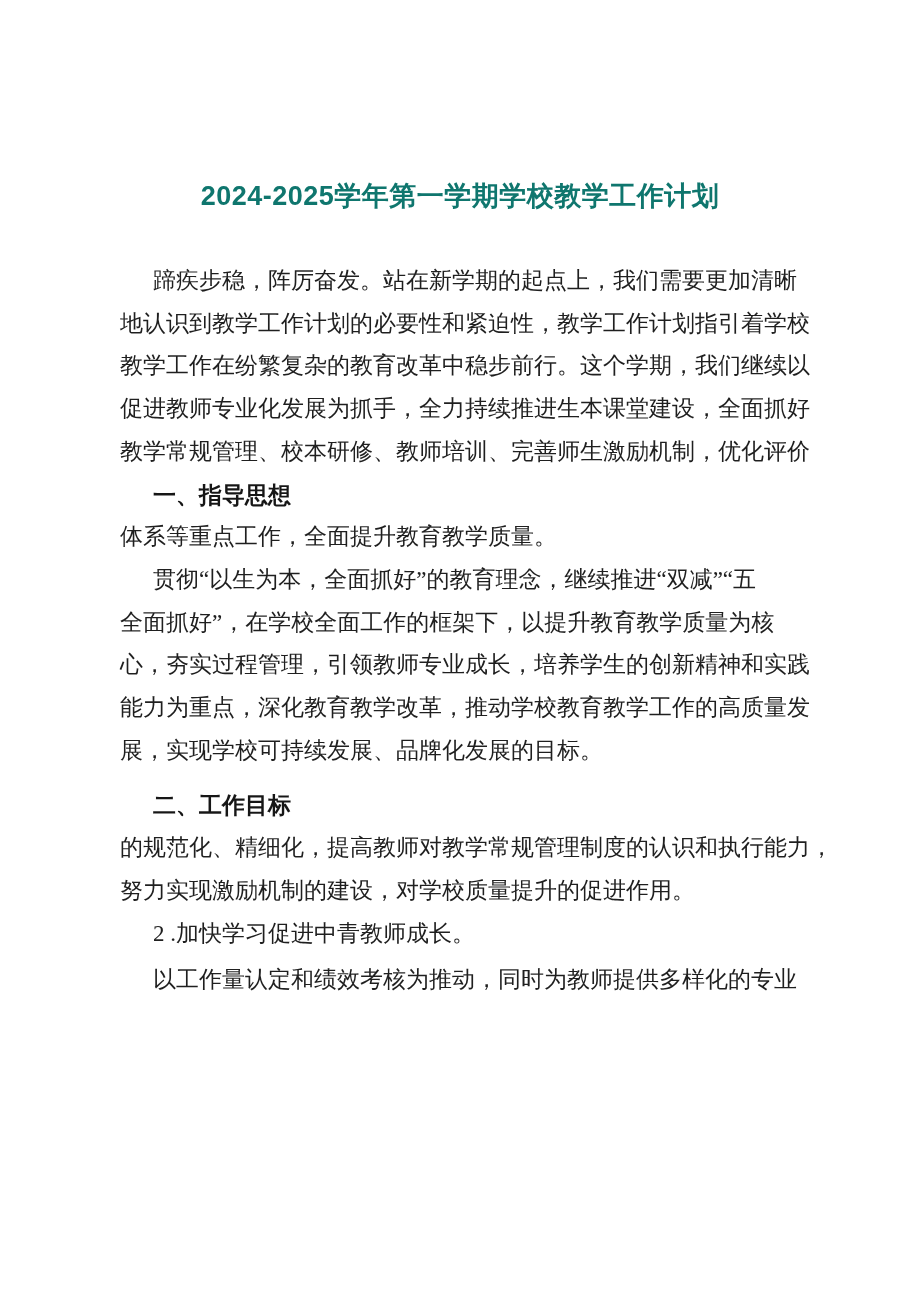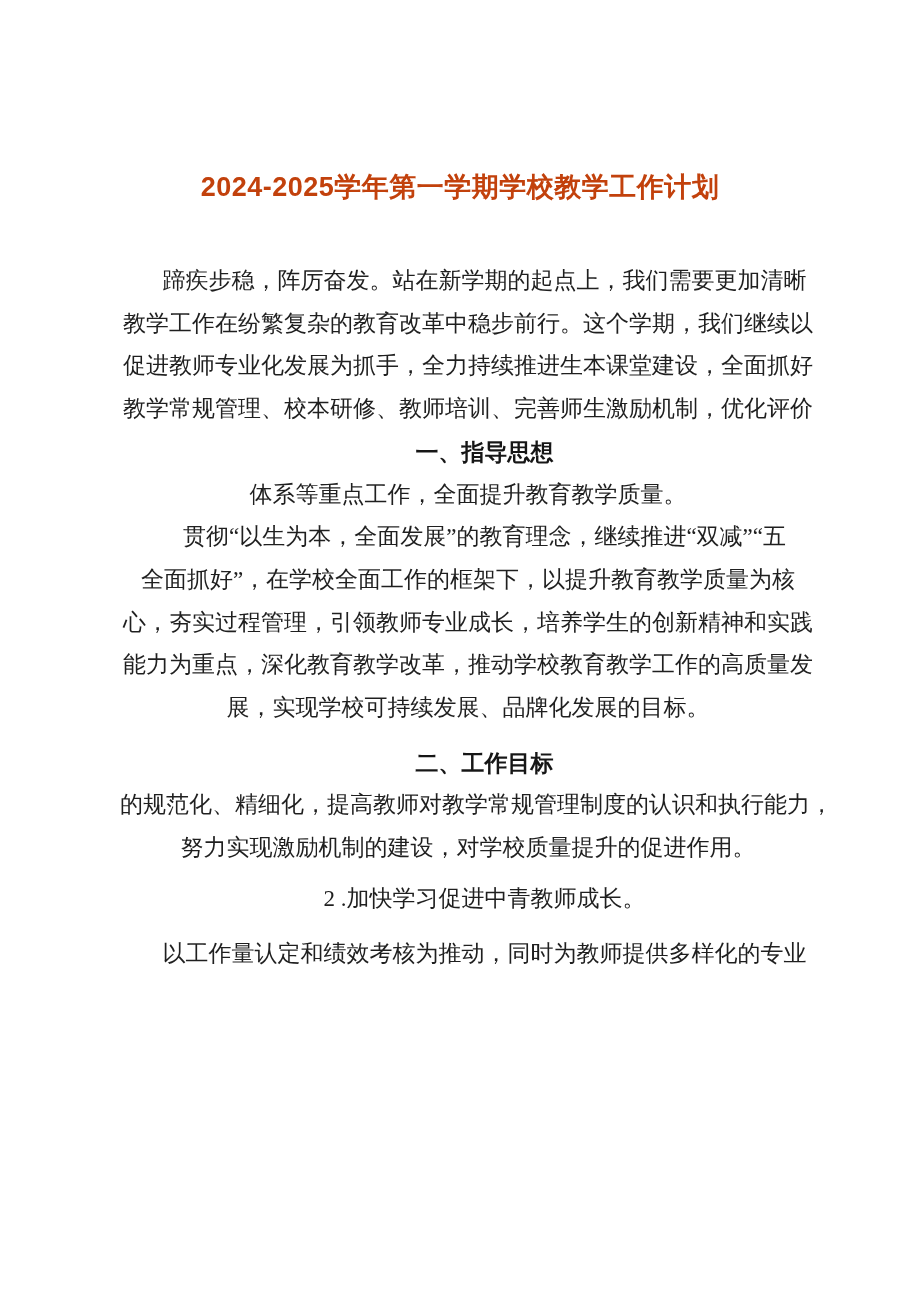--- a/index.html
+++ b/index.html
@@ -13,73 +13,74 @@
     height: 1301px;
     background: #ffffff;
     color: #1a1a1a;
     overflow: hidden;
   }
   .title {
     position: absolute;
     top: 160px;
     left: 0;
     right: 0;
-    margin: 7px;
+    margin: 16px;
     text-align: center;
     font-family: "Liberation Sans", "DejaVu Sans", sans-serif;
     font-weight: 700;
     font-size: 27px;
     line-height: 40px;
-    color: #c2410c;
+    color: #0f766e;
     letter-spacing: 0.5px;
   }
   .content {
     position: absolute;
     top: 260px;
     left: 120px;
     width: 696px;
     font-family: "Liberation Serif", "DejaVu Serif", serif;
     font-size: 23px;
     line-height: 42.7px;
     color: #1f1f1f;
   }
   .line {
     white-space: nowrap;
-    text-align: center;
+    text-align: left;
   }
   .indent {
     text-indent: 33px;
   }
   .heading {
     font-family: "Liberation Sans", "DejaVu Sans", sans-serif;
     font-weight: 700;
     color: #161616;
     text-indent: 33px;
   }
   .sp3  { margin-top: 12px; }
-  .sp8  { margin-top: 8px; }
-  .sp12 { margin-top: 12px; }
+  .sp8  { margin-top: 0; }
+  .sp12 { margin-top: 4px; }
 </style>
 </head>
 <body>
 
 <div class="page">
 
   <h1 class="title">2024-2025学年第一学期学校教学工作计划</h1>
 
   <div class="content">
 
     <div class="line indent">蹄疾步稳，阵厉奋发。站在新学期的起点上，我们需要更加清晰</div>
+    <div class="line">地认识到教学工作计划的必要性和紧迫性，教学工作计划指引着学校</div>
     <div class="line">教学工作在纷繁复杂的教育改革中稳步前行。这个学期，我们继续以</div>
     <div class="line">促进教师专业化发展为抓手，全力持续推进生本课堂建设，全面抓好</div>
     <div class="line">教学常规管理、校本研修、教师培训、完善师生激励机制，优化评价</div>
     <div class="line heading">一、指导思想</div>
 
     <div class="line">体系等重点工作，全面提升教育教学质量。</div>
-    <div class="line indent">贯彻“以生为本，全面发展”的教育理念，继续推进“双减”“五</div>
+    <div class="line indent">贯彻“以生为本，全面抓好”的教育理念，继续推进“双减”“五</div>
     <div class="line">全面抓好”，在学校全面工作的框架下，以提升教育教学质量为核</div>
     <div class="line">心，夯实过程管理，引领教师专业成长，培养学生的创新精神和实践</div>
     <div class="line">能力为重点，深化教育教学改革，推动学校教育教学工作的高质量发</div>
     <div class="line">展，实现学校可持续发展、品牌化发展的目标。</div>
 
     <div class="line heading sp3">二、工作目标</div>
     <div class="line">的规范化、精细化，提高教师对教学常规管理制度的认识和执行能力，</div>
     <div class="line">努力实现激励机制的建设，对学校质量提升的促进作用。</div>
     <div class="line indent sp8">2 .加快学习促进中青教师成长。</div>
     <div class="line indent sp12">以工作量认定和绩效考核为推动，同时为教师提供多样化的专业</div>

